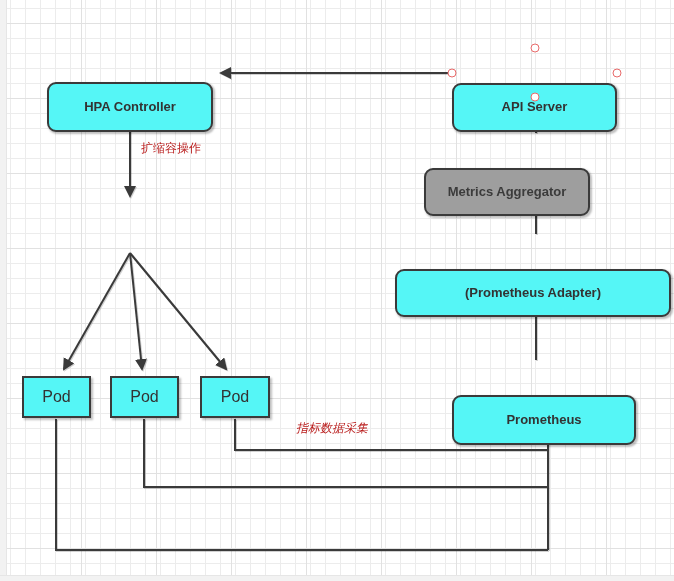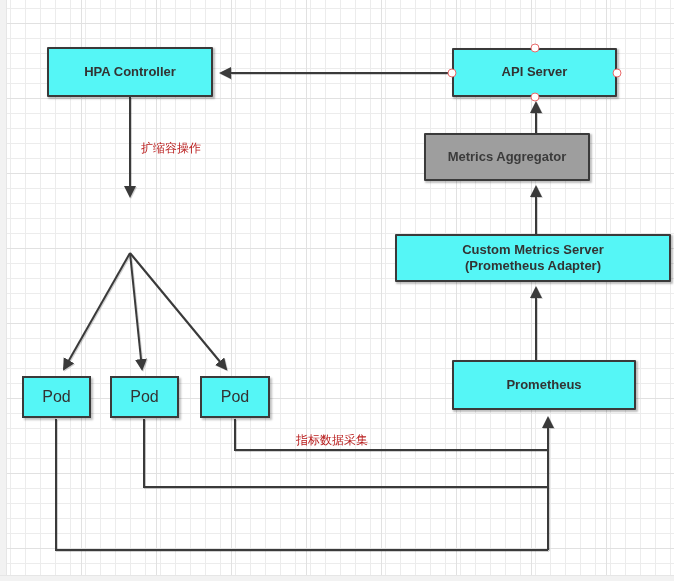--- a/index.html
+++ b/index.html
@@ -38,21 +38,21 @@
   .node{
     position:absolute;
     box-sizing:border-box;
     border:2px solid #3a3a3a;
     display:flex;flex-direction:column;align-items:center;justify-content:center;
     text-align:center;
     font-weight:bold;font-size:13px;color:#333333;
     line-height:1.25;
     box-shadow:1.5px 1.5px 2px rgba(0,0,0,0.25);
   }
-  .node.rounded{border-radius:1px;}
+  .node.rounded{border-radius:9px;margin-top:35px;}
   .node.cyan{background:#55f6f6;}
   .node.gray{background:#9e9e9e;color:#3b3b3b;}
   .node.pod{font-weight:normal;font-size:16px;}
   .edge-label{
     position:absolute;
     font-size:12px;color:#b91c1c;
     white-space:nowrap;
   }
   .handle{
     position:absolute;width:7px;height:7px;border-radius:50%;
@@ -102,40 +102,39 @@
   <div class="node cyan rounded" style="left:452px;top:48px;width:165px;height:49px;">
     <span>API Server</span>
   </div>
 
   <div class="node gray rounded" style="left:424px;top:133px;width:166px;height:48px;">
     <span>Metrics Aggregator</span>
   </div>
 
 
   <div class="node cyan rounded" style="left:395px;top:234px;width:276px;height:48px;">
-    <span>Custom Metrics Server</span>
     <span>(Prometheus Adapter)</span>
   </div>
 
   <div class="node cyan rounded" style="left:452px;top:360px;width:184px;height:50px;">
     <span>Prometheus</span>
   </div>
 
   <div class="node cyan pod" style="left:22px;top:376px;width:69px;height:42px;">
     <span>Pod</span>
   </div>
   <div class="node cyan pod" style="left:110px;top:376px;width:69px;height:42px;">
     <span>Pod</span>
   </div>
   <div class="node cyan pod" style="left:200px;top:376px;width:70px;height:42px;">
     <span>Pod</span>
   </div>
 
   <div class="edge-label" style="left:141px;top:140px;">扩缩容操作</div>
-  <div class="edge-label" style="left:296px;top:432px;">指标数据采集</div>
+  <div class="edge-label" style="left:296px;top:420px;font-style:italic;">指标数据采集</div>
 
   <div class="handle" style="left:535px;top:48px;"></div>
   <div class="handle" style="left:535px;top:97px;"></div>
   <div class="handle" style="left:452px;top:73px;"></div>
   <div class="handle" style="left:617px;top:73px;"></div>
 
   <div class="gutter-bottom"></div>
 </div>
 
 </body></html>

